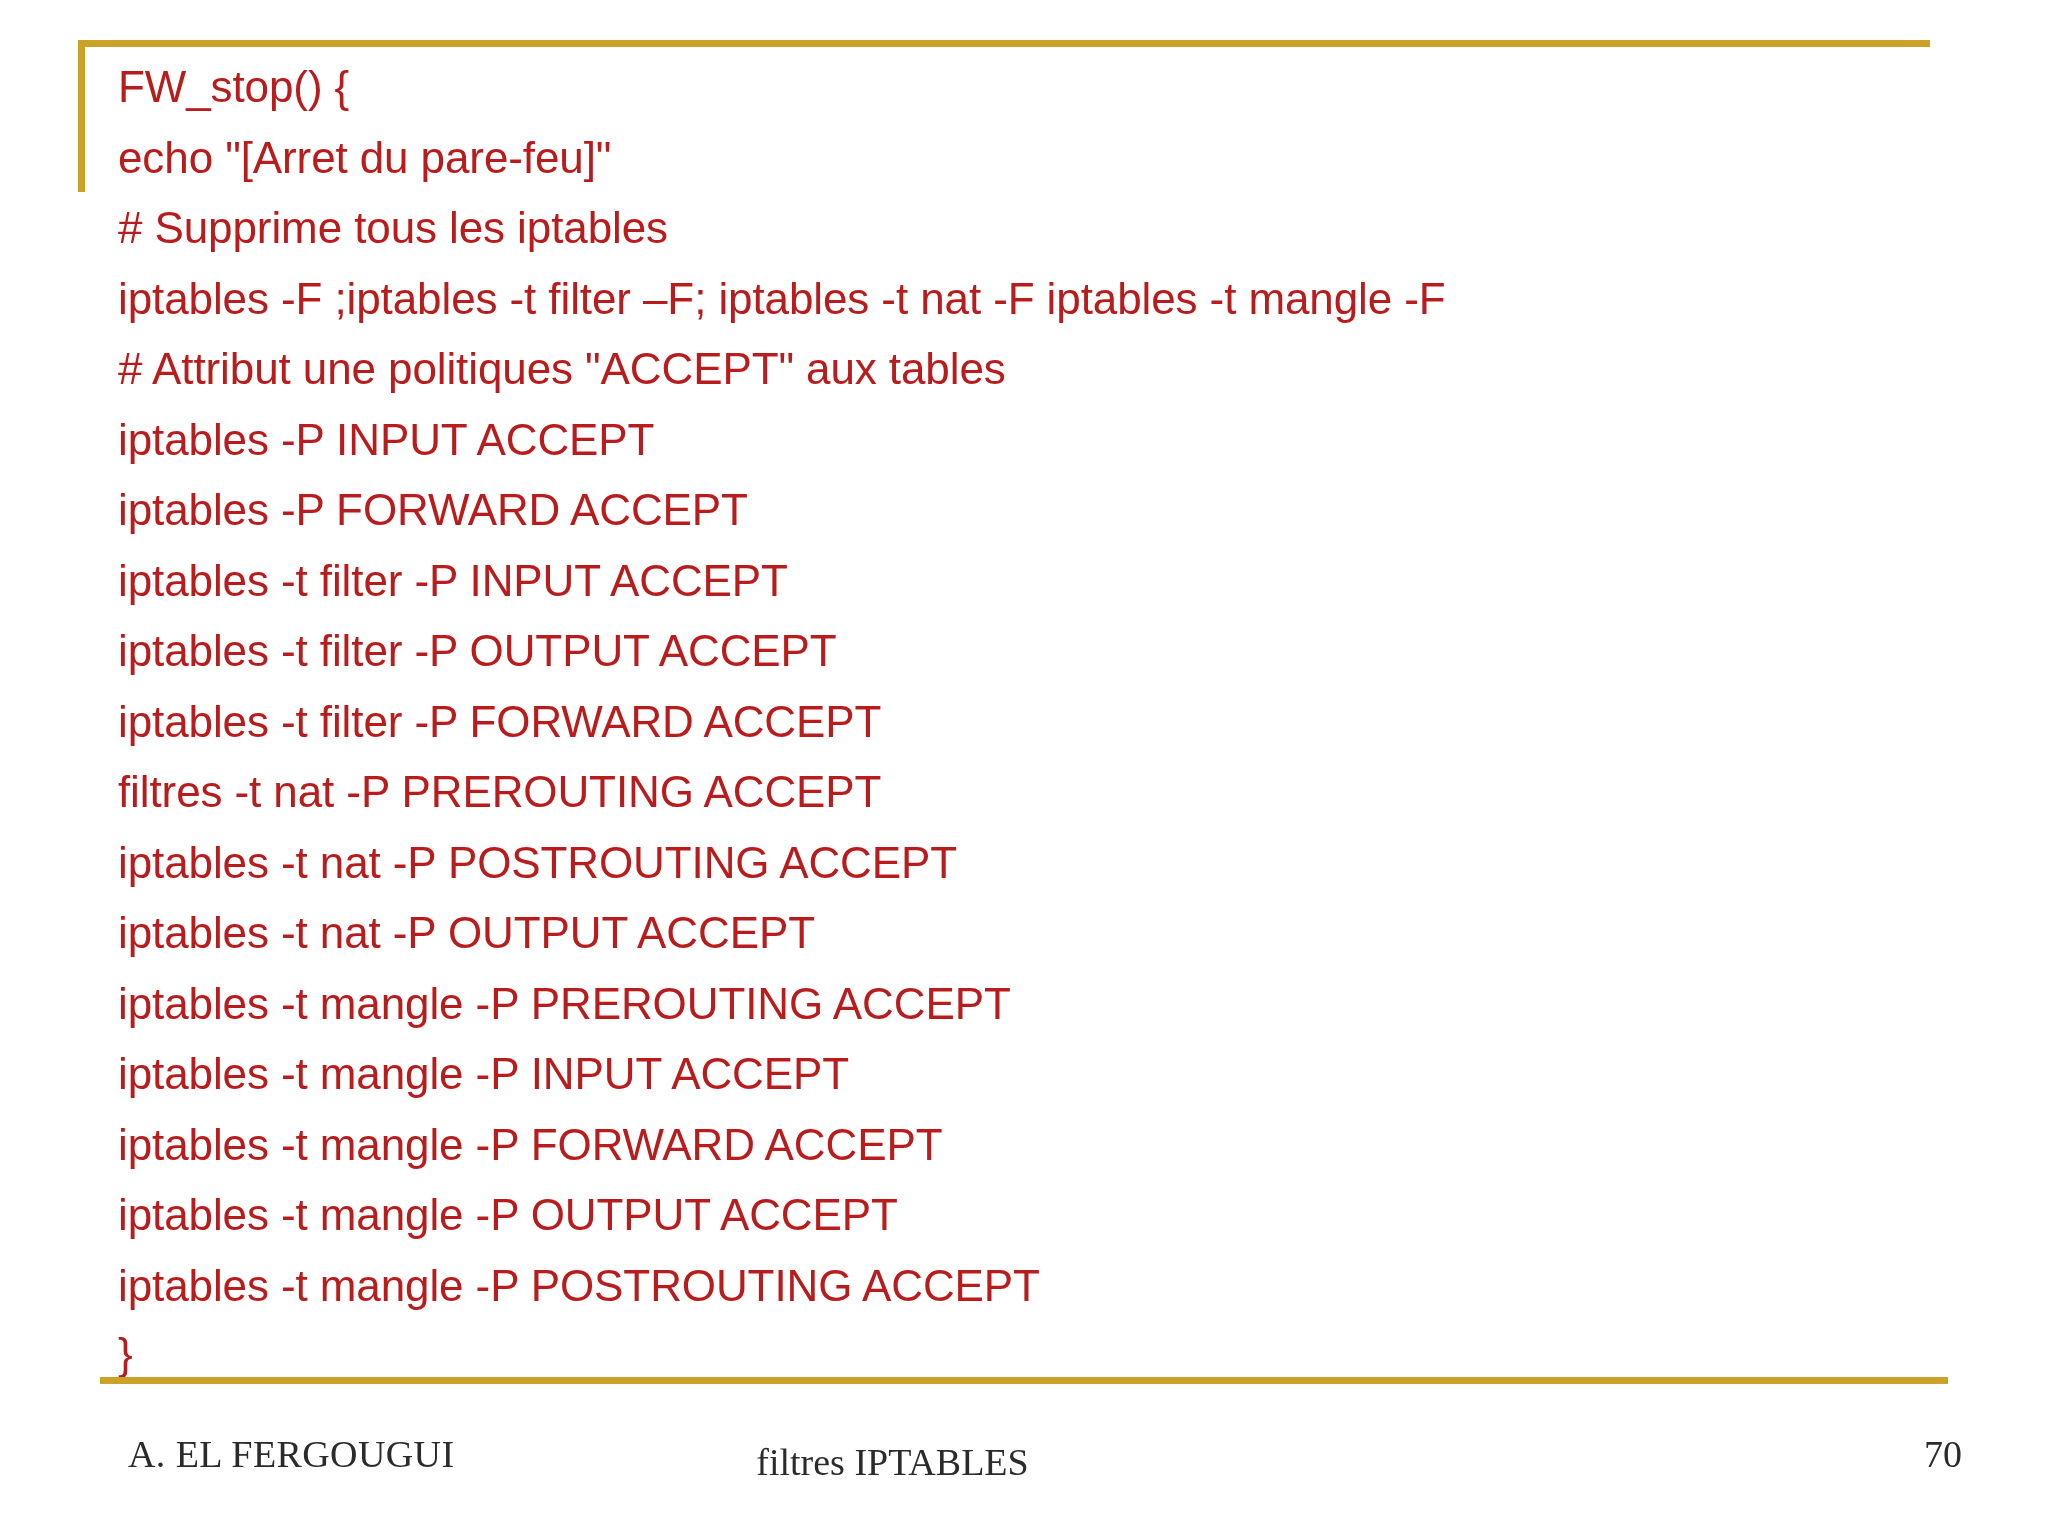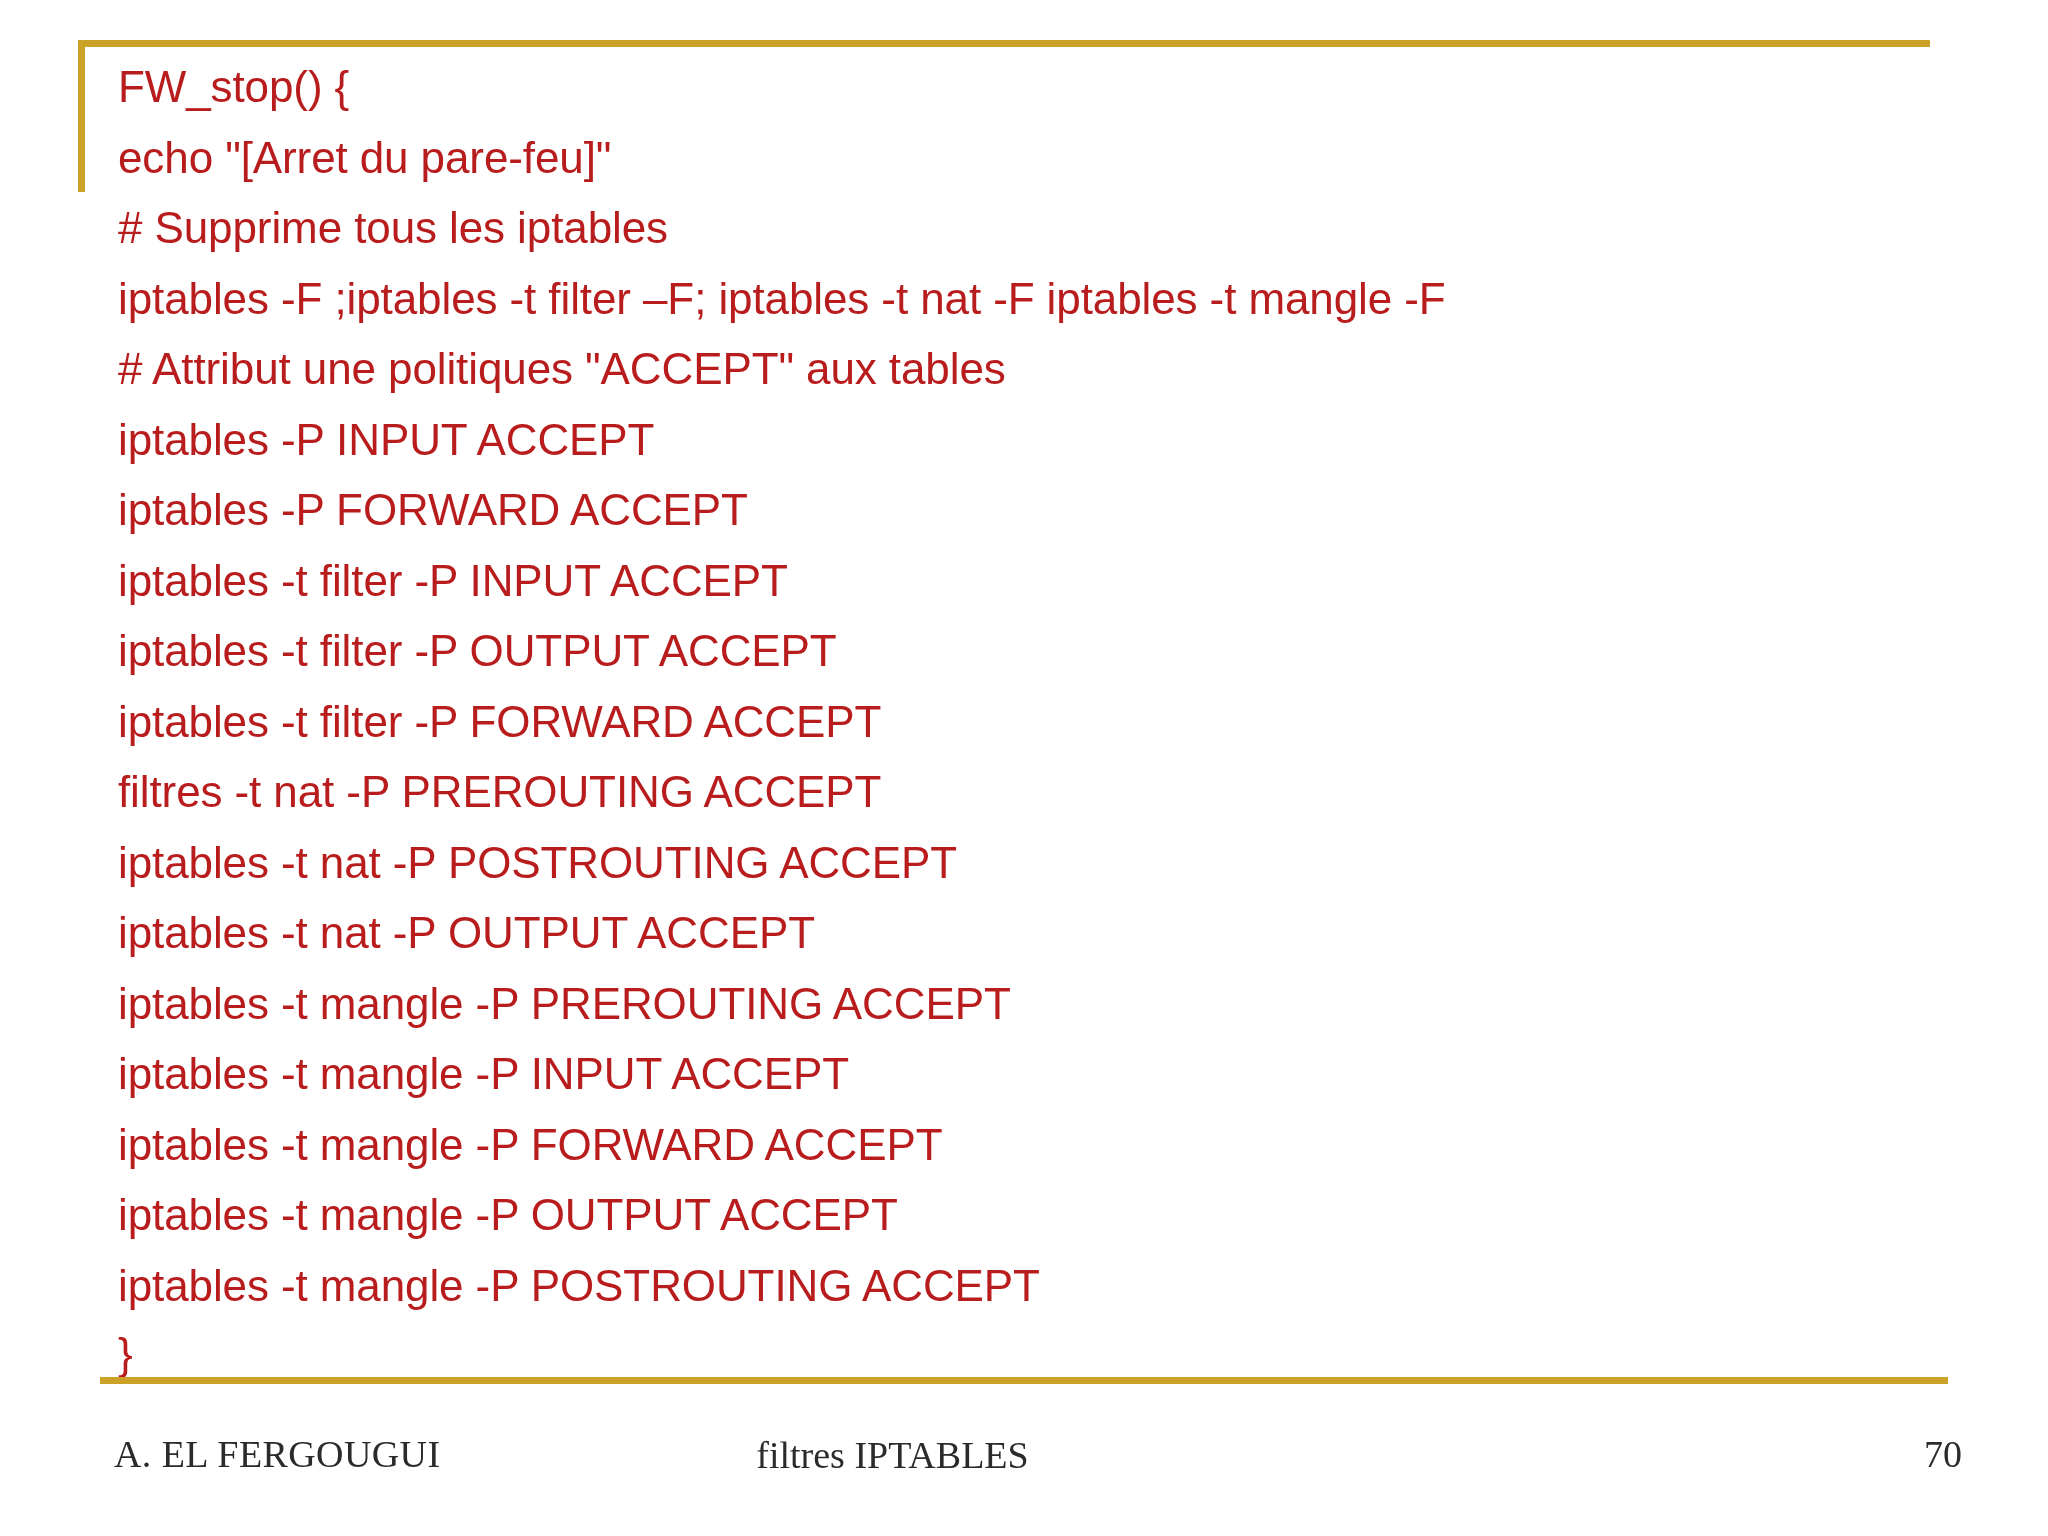--- a/index.html
+++ b/index.html
@@ -78,22 +78,22 @@
     width: 2048px;
     height: 70px;
   }
   .footer-text {
     position: absolute;
     font-family: "Liberation Serif", serif;
     font-size: 38px;
     color: #2b2b2b;
     white-space: pre;
   }
-  #footer-author { left: 114px; top: 0; letter-spacing: 0.4px; }
-  #footer-title  { left: 0; top: 1px; width: 1785px; text-align: center; }
+  #footer-author { left: 128px; top: 0; letter-spacing: 0.4px; }
+  #footer-title  { left: 0; top: 8px; width: 1785px; text-align: center; }
   #footer-page   { right: 86px; top: 0; text-align: center; }
 </style>
 </head>
 <body>
 
 <div id="slide">
 
   <div class="rule-top"></div>
   <div class="rule-left"></div>
 

